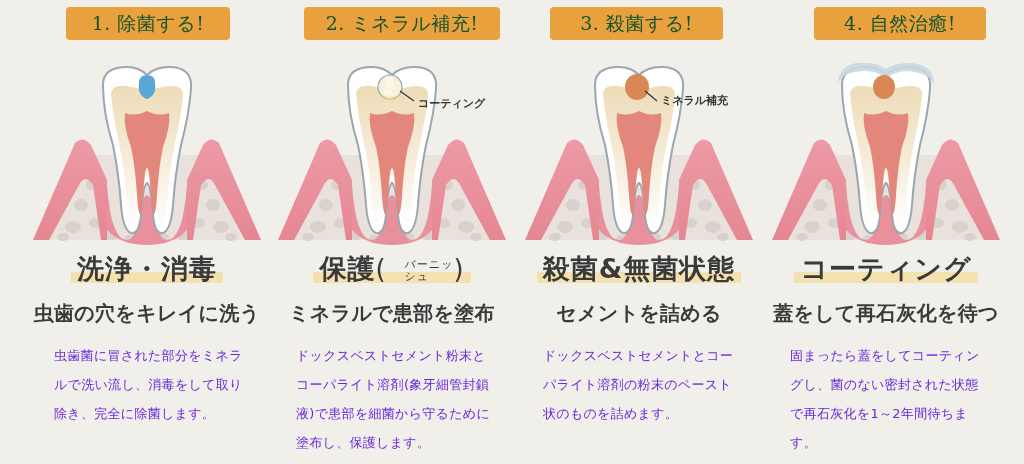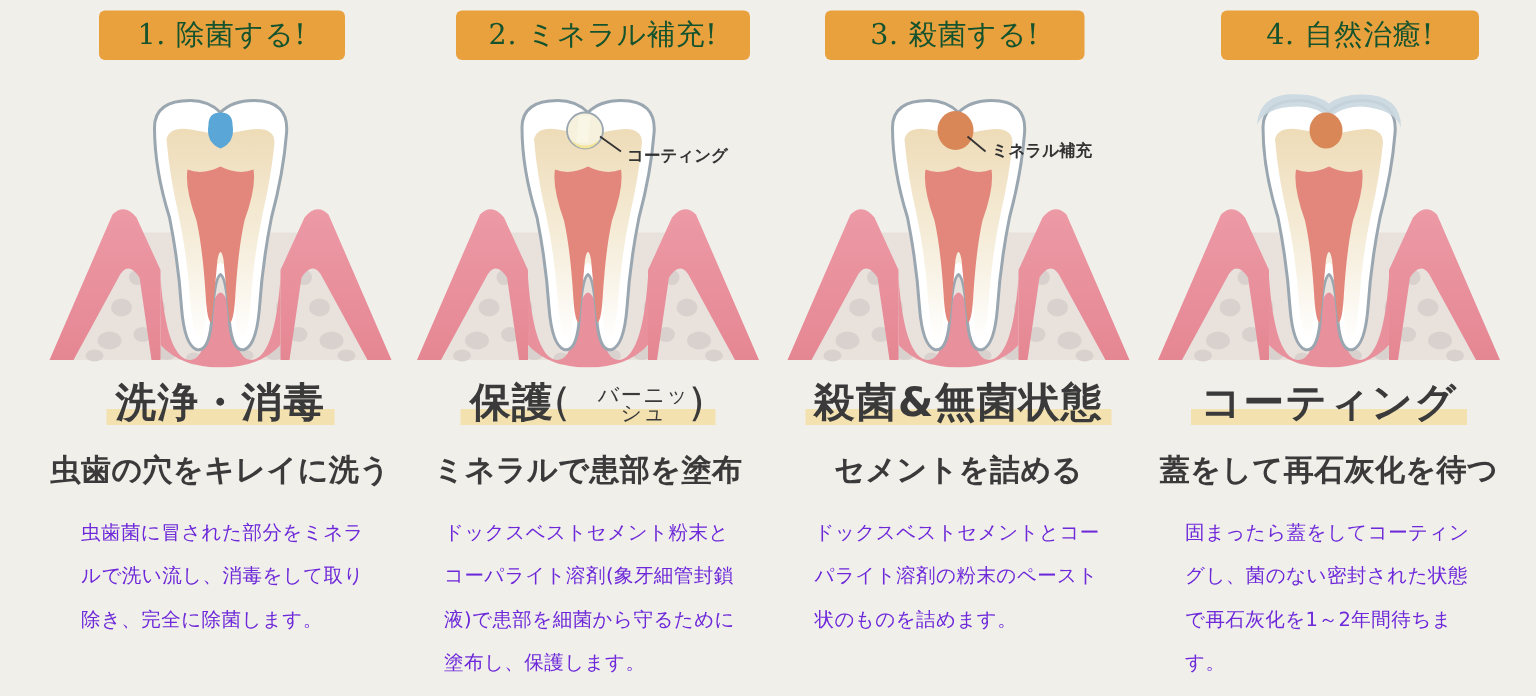--- a/index.html
+++ b/index.html
@@ -20,21 +20,21 @@
   .illus { position:absolute; top:55px; left:0; width:248px; height:190px; }
   .title-wrap { position:absolute; top:252px; left:0; width:248px; text-align:center; }
   .title {
     display:inline-block; position:relative;
     font-size:27px; font-weight:bold; color:#3a3a3a; letter-spacing:1px;
     padding:0 6px; line-height:34px;
     background:linear-gradient(transparent 60%, #f3e2b0 60%, #f3e2b0 92%, transparent 92%);
   }
   .title .ruby {
     display:inline-block; vertical-align:middle;
-    font-size:14px; line-height:12px; font-weight:normal; text-align:center;
+    font-size:11px; line-height:12px; font-weight:normal; text-align:left;
     margin-left:18px;
   }
   .title .paren { font-weight:normal; font-size:26px; }
   .subtitle {
     position:absolute; top:300px; left:0; width:248px; text-align:center;
     font-size:20px; font-weight:bold; color:#3a3a3a; letter-spacing:0.3px;
   }
   .desc {
     position:absolute; top:341px; width:200px;
     font-size:13px; line-height:29px; color:#6d28d9; letter-spacing:0.3px;

